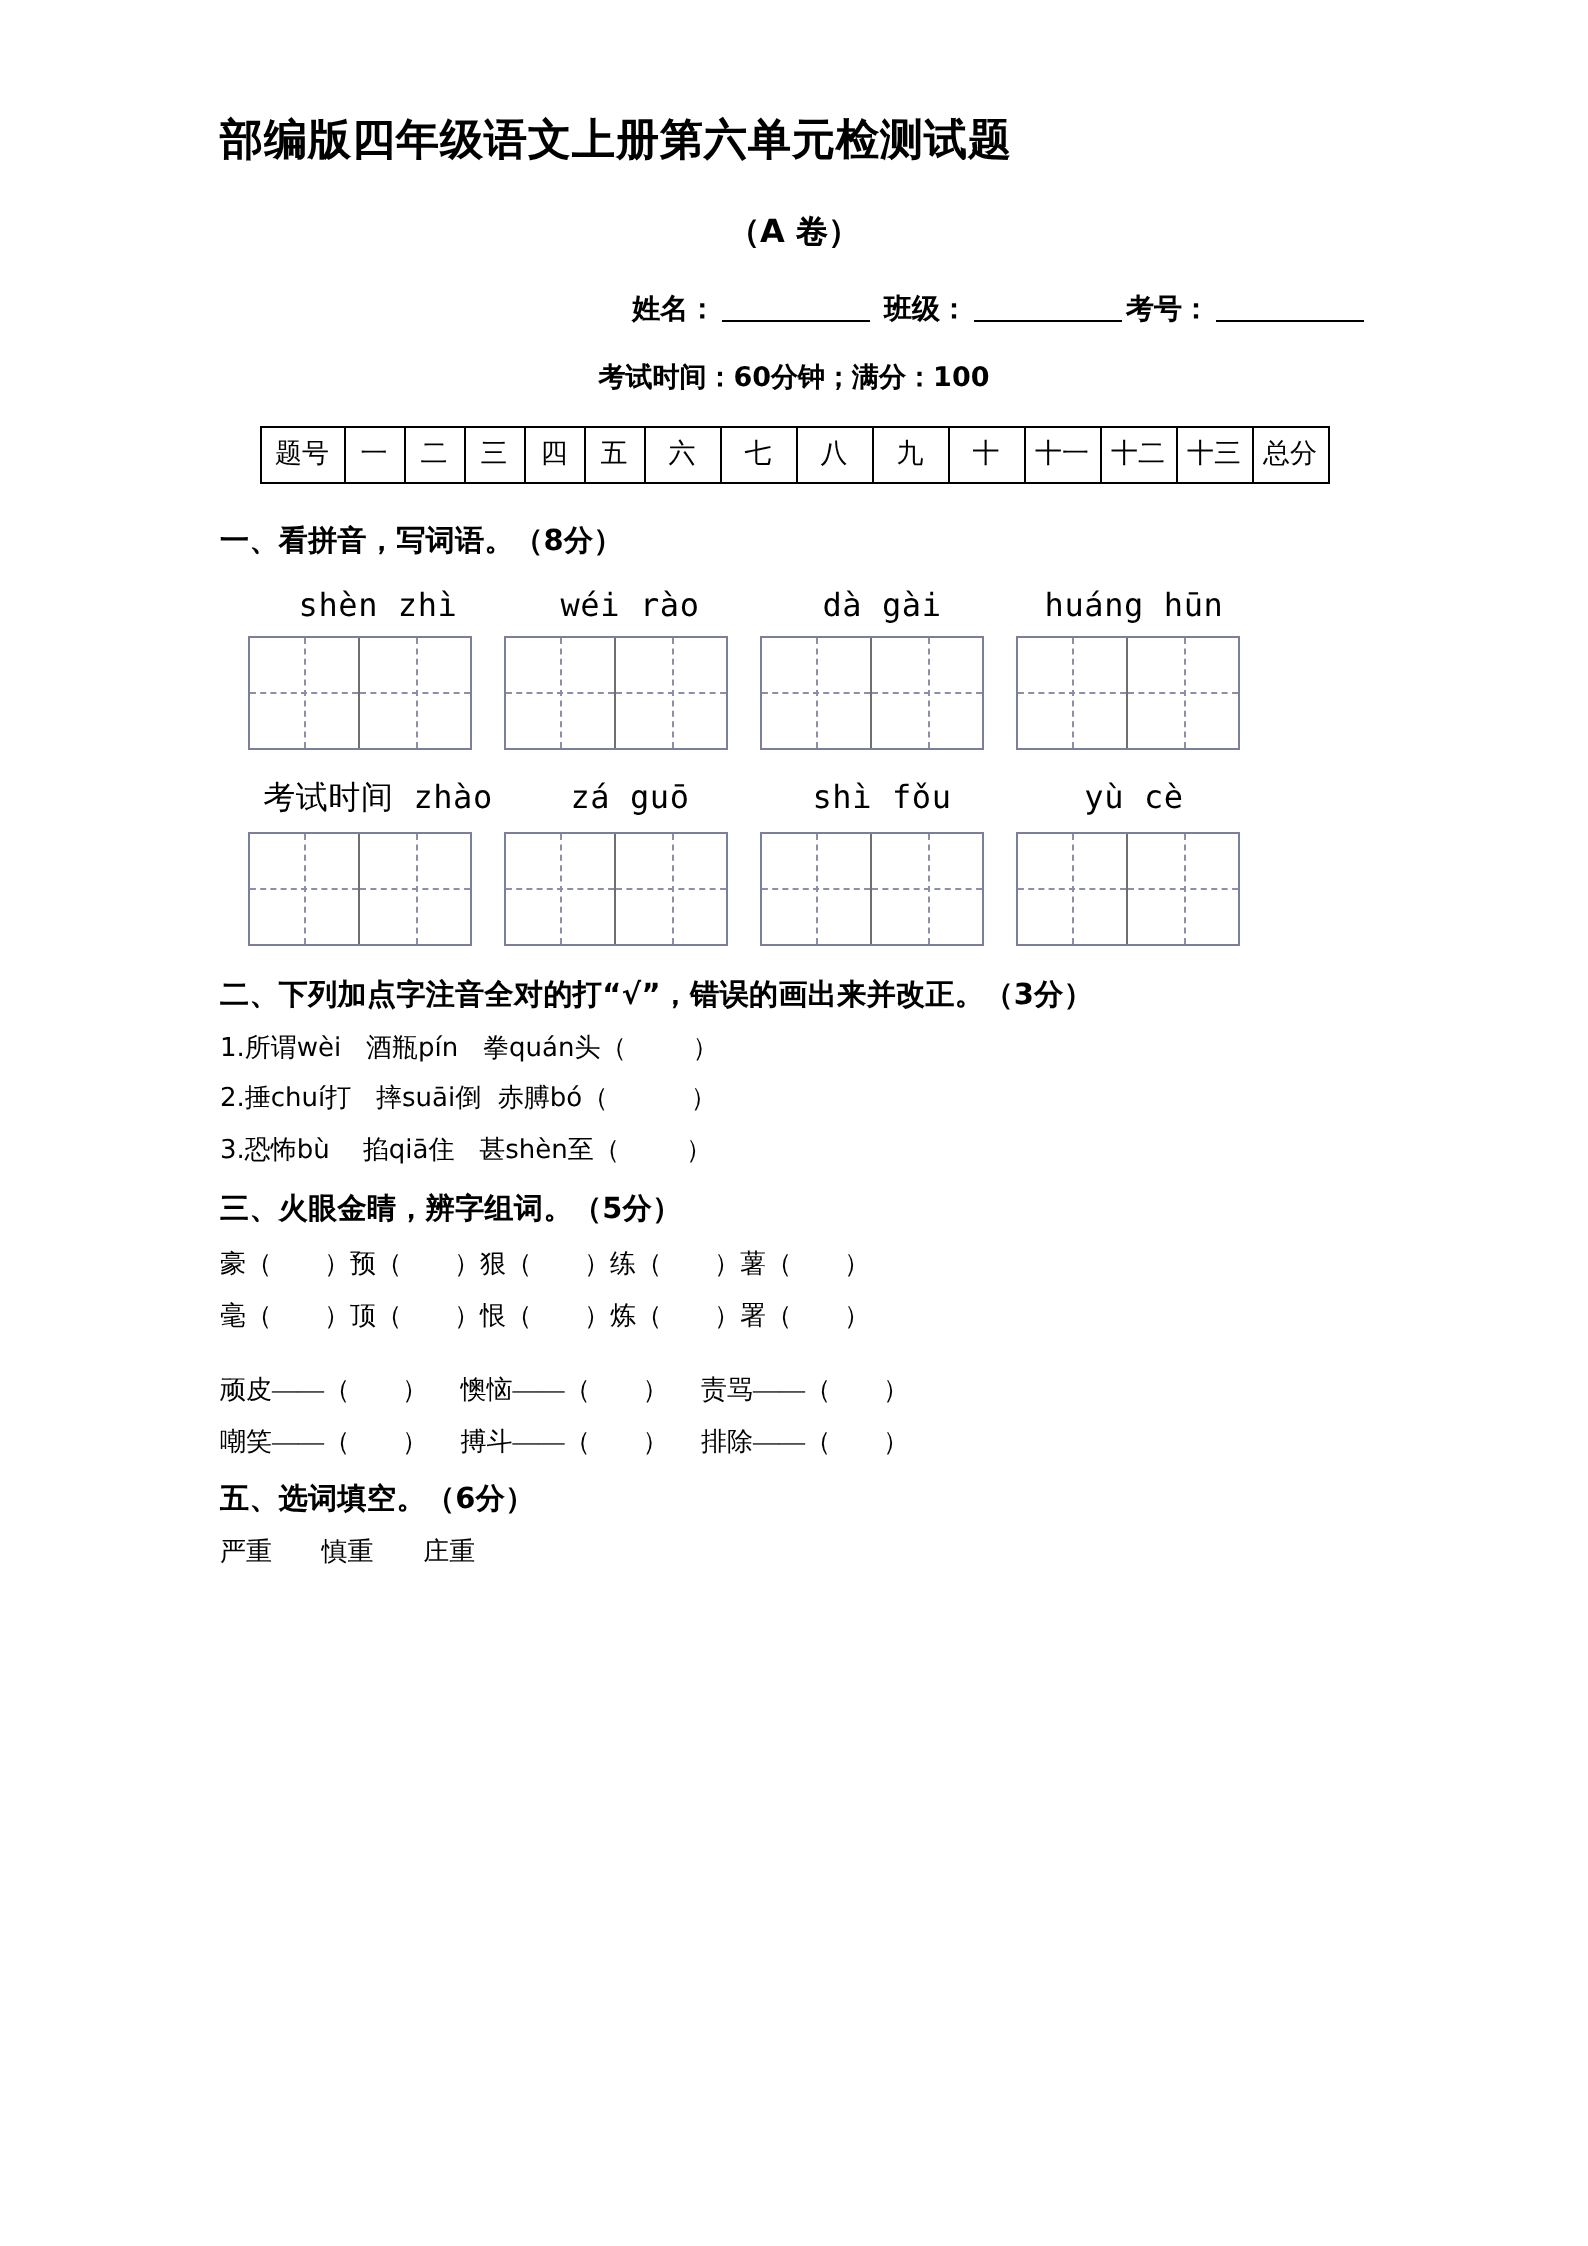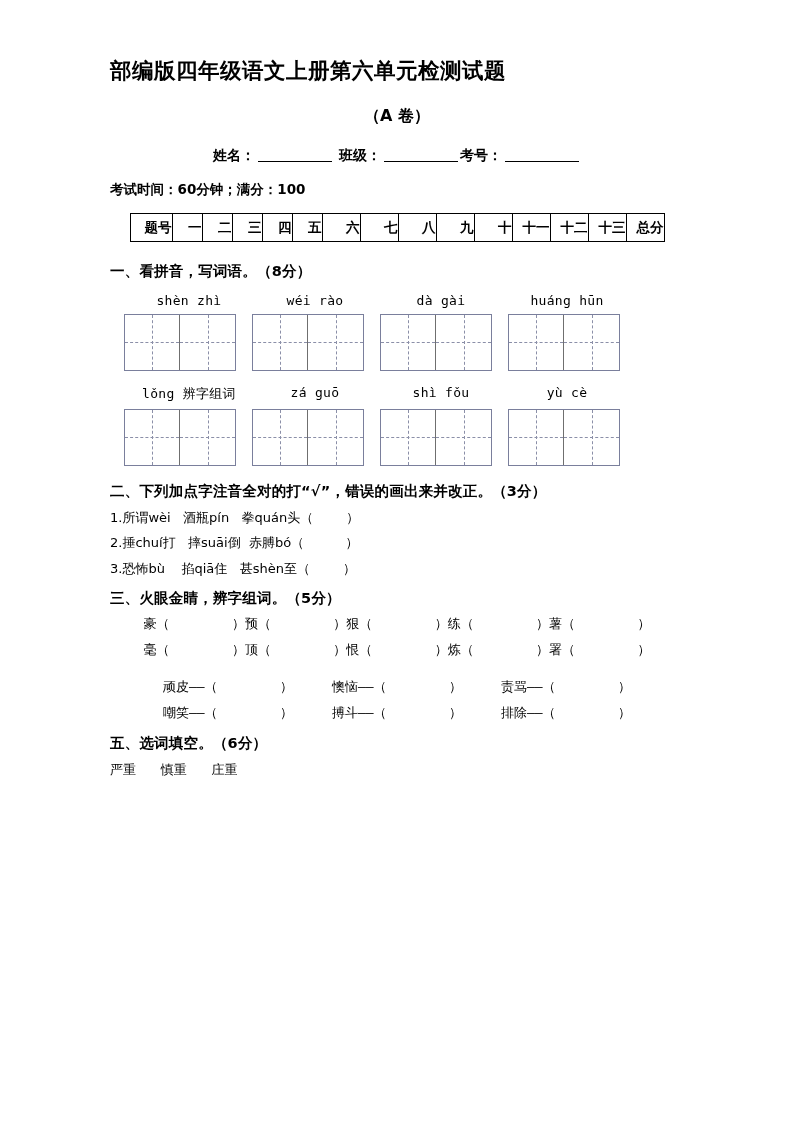--- a/index.html
+++ b/index.html
@@ -39,37 +39,38 @@
   .doc-subtitle {
     text-align: center;
     font-size: 16px;
     font-weight: bold;
     margin: 0;
     padding-top: 22px;
     line-height: 1.2;
     font-family: "DejaVu Sans", "Liberation Sans", sans-serif;
   }
   .id-line {
-    text-align: center;
+    text-align: right;
     font-size: 14px;
     font-weight: bold;
     padding-top: 22px;
     line-height: 1.2;
     font-family: "DejaVu Sans", "Liberation Sans", sans-serif;
     white-space: nowrap;
   }
   .id-line .blank {
     display: inline-block;
     border-bottom: 1.6px solid #000;
     width: 74px;
     vertical-align: -2px;
     margin: 0 2px 0 1px;
   }
   .id-line .fld { margin-right: 2px; }
   .exam-info {
+    text-align: center;
     font-size: 13.5px;
     font-weight: bold;
     padding-top: 17px;
     line-height: 1.2;
     font-family: "DejaVu Sans", "Liberation Sans", sans-serif;
   }
 
   
   .score-wrap {
     padding-top: 16px;
@@ -78,24 +79,24 @@
   }
   table.score-table {
     border-collapse: collapse;
     table-layout: fixed;
     width: 524px;
     font-family: "DejaVu Sans", "Liberation Sans", sans-serif;
   }
   table.score-table td {
     border: 1.2px solid #000;
     height: 28px;
-    text-align: right;
+    text-align: center;
     vertical-align: middle;
     font-size: 13.5px;
-    font-weight: bold;
+    font-weight: normal;
     padding: 0;
     line-height: 1;
   }
   table.score-table td.lbl { width: 42px; }
   table.score-table td.num { width: 30px; }
   table.score-table td.num2 { width: 38px; }
   table.score-table td.tot { width: 38px; }
 
   
   .section {
@@ -105,21 +106,21 @@
     font-size: 14.5px;
     font-weight: bold;
     line-height: 1.3;
     letter-spacing: 0.2px;
   }
 
   
   .pinyin-row {
     display: flex;
     font-family: "DejaVu Sans Mono", "Liberation Mono", monospace;
-    font-size: 13px;
+    font-size: 16px;
     padding-left: 16px;
   }
   .pinyin-cell {
     width: 126px;
     text-align: center;
     letter-spacing: 0.3px;
   }
 
   
   .grid-row {
@@ -155,22 +156,21 @@
   .item-line {
     font-size: 13px;
     line-height: 1.35;
     white-space: pre;
     font-family: "DejaVu Sans", "Liberation Sans", sans-serif;
   }
   .pair-row {
     font-size: 13px;
     line-height: 1.35;
     white-space: pre;
-    font-family: Liberation Mono, monospace;
-    text-align: center;
+    font-family: Liberation Serif, serif;
   }
   .spacer-6 { height: 6px; }
   .spacer-8 { height: 8px; }
   .spacer-10 { height: 10px; }
   .spacer-12 { height: 12px; }
   .spacer-14 { height: 14px; }
   .spacer-16 { height: 16px; }
   .spacer-20 { height: 20px; }
 </style>
 </head>
@@ -236,21 +236,21 @@
         <div class="grid-cell"></div>
         <div class="grid-cell"></div>
       </div>
       <div class="grid-group">
         <div class="grid-cell"></div>
         <div class="grid-cell"></div>
       </div>
     </div>
     <div class="spacer-14"></div>
     <div class="pinyin-row">
-      <div class="pinyin-cell">lǒng 辨字组词</div>
+      <div class="pinyin-cell">考试时间 zhào</div>
       <div class="pinyin-cell">zá guō</div>
       <div class="pinyin-cell">shì fǒu</div>
       <div class="pinyin-cell">yù cè</div>
     </div>
     <div class="spacer-6"></div>
     <div class="grid-row">
       <div class="grid-group">
         <div class="grid-cell"></div>
         <div class="grid-cell"></div>
       </div>

